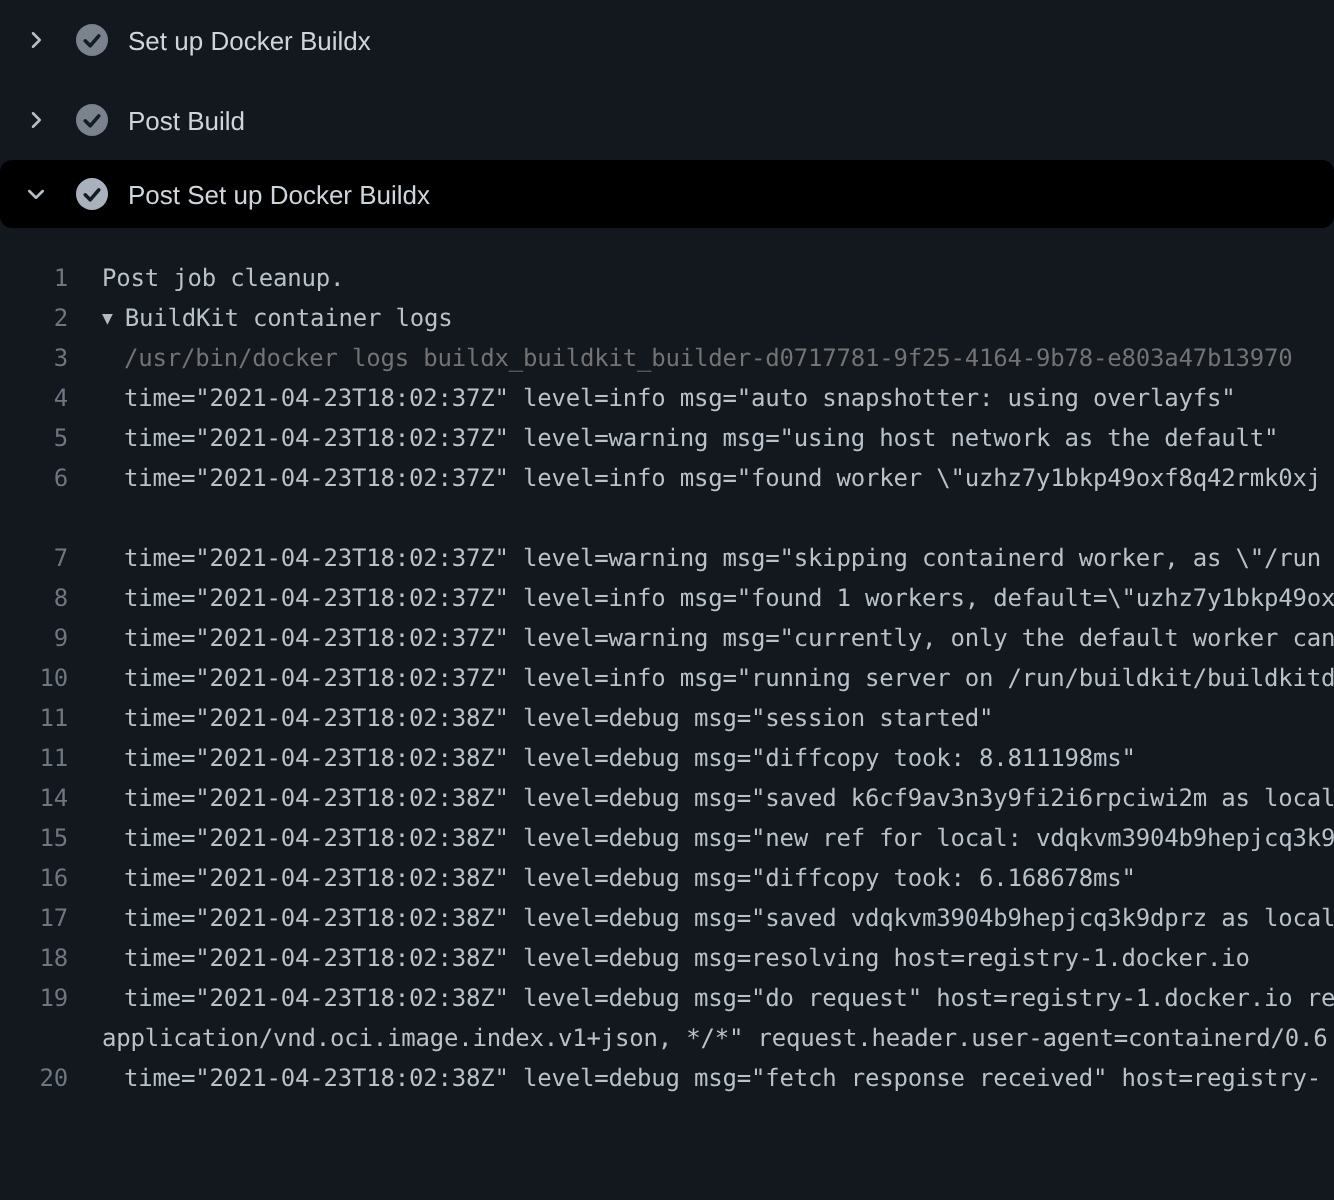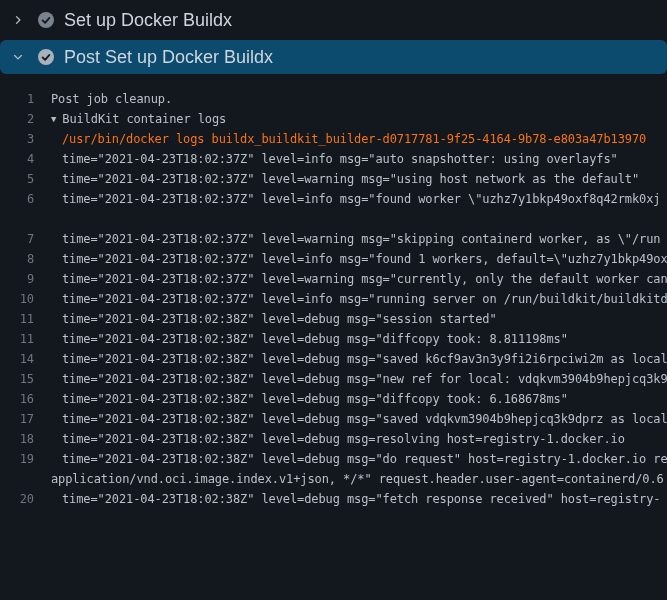--- a/index.html
+++ b/index.html
@@ -1,34 +1,34 @@
 <!DOCTYPE html>
 <html><head>
 <meta charset="utf-8">
 <style>
   html,body{margin:0;padding:0;background:#13171e;}
   .app{position:relative;width:667px;height:600px;overflow:hidden;background:#13171e;
        font-family:"Liberation Sans",sans-serif;}
   
   .steps{width:100%;}
   .step{height:40px;display:flex;align-items:center;padding:0 12px 0 11px;
-        color:#ced5dc;font-size:18px;font-weight:400;cursor:pointer;box-sizing:border-box;}
-  .step.expanded{height:34px;background:#0c4a6e;border-radius:6px;}
+        color:#ced5dc;font-size:13px;font-weight:400;cursor:pointer;box-sizing:border-box;}
+  .step.expanded{height:34px;background:#000000;border-radius:6px;}
   .chev{width:14px;height:14px;flex:none;display:flex;align-items:center;justify-content:center;
         color:#b6bec6;margin-right:13px;}
   .cc{flex:none;margin-right:10px;display:flex;}
   .step-label{white-space:nowrap;}
   
   .log{padding-top:15px;font-family:"DejaVu Sans Mono",monospace;font-size:12px;line-height:20px;
        letter-spacing:-0.1px;color:#b9c1c9;}
   .row{display:flex;height:20px;white-space:pre;}
   .ln{flex:none;width:34px;text-align:right;color:#6e7681;cursor:pointer;}
   .tx{padding-left:17px;white-space:pre;}
   .row.ind1 .tx{padding-left:28px;}
-  .row.cmd .tx{color:#f97316;text-align:center;}
+  .row.cmd .tx{color:#737373;text-align:center;}
   .tri{font-size:9px;color:#b3bac1;margin-right:6px;display:inline-block;transform:translateY(-1px);}
 </style>
 </head>
 <body>
 
 <div class="app">
   <div class="steps" id="steps">
   <div class="step">
     <span class="chev">
       <svg width="12" height="12" viewBox="0 0 16 16" class="svg-chev">
@@ -38,20 +38,34 @@
     <span class="cc">
       <svg width="16" height="16" viewBox="0 0 16 16">
         <circle cx="8" cy="8" r="8" class="cc-circle" fill="#7a828e"></circle>
         <polyline points="4.6,8.4 7.1,10.9 11.4,5.9" fill="none" class="cc-check" stroke-width="1.8" stroke-linecap="round" stroke-linejoin="round" stroke="#161b22"></polyline>
       </svg>
     </span>
     <span class="step-label">Set up Docker Buildx</span>
   </div>
 
 
+  <div class="step">
+    <span class="chev">
+      <svg width="12" height="12" viewBox="0 0 16 16" class="svg-chev">
+        <path fill="none" stroke="currentColor" stroke-width="1.7" stroke-linecap="round" stroke-linejoin="round" d="M6 3.5 L10.5 8 L6 12.5"></path>
+      </svg>
+    </span>
+    <span class="cc">
+      <svg width="16" height="16" viewBox="0 0 16 16">
+        <circle cx="8" cy="8" r="8" class="cc-circle" fill="#7a828e"></circle>
+        <polyline points="4.6,8.4 7.1,10.9 11.4,5.9" fill="none" class="cc-check" stroke-width="1.8" stroke-linecap="round" stroke-linejoin="round" stroke="#161b22"></polyline>
+      </svg>
+    </span>
+    <span class="step-label">Post Build</span>
+  </div>
 
   <div class="step expanded">
     <span class="chev">
       <svg width="12" height="12" viewBox="0 0 16 16" class="svg-chev">
         <path fill="none" stroke="currentColor" stroke-width="1.7" stroke-linecap="round" stroke-linejoin="round" d="M3.5 6 L8 10.5 L12.5 6"></path>
       </svg>
     </span>
     <span class="cc">
       <svg width="16" height="16" viewBox="0 0 16 16">
         <circle cx="8" cy="8" r="8" class="cc-circle" fill="#a9b2bc"></circle>

